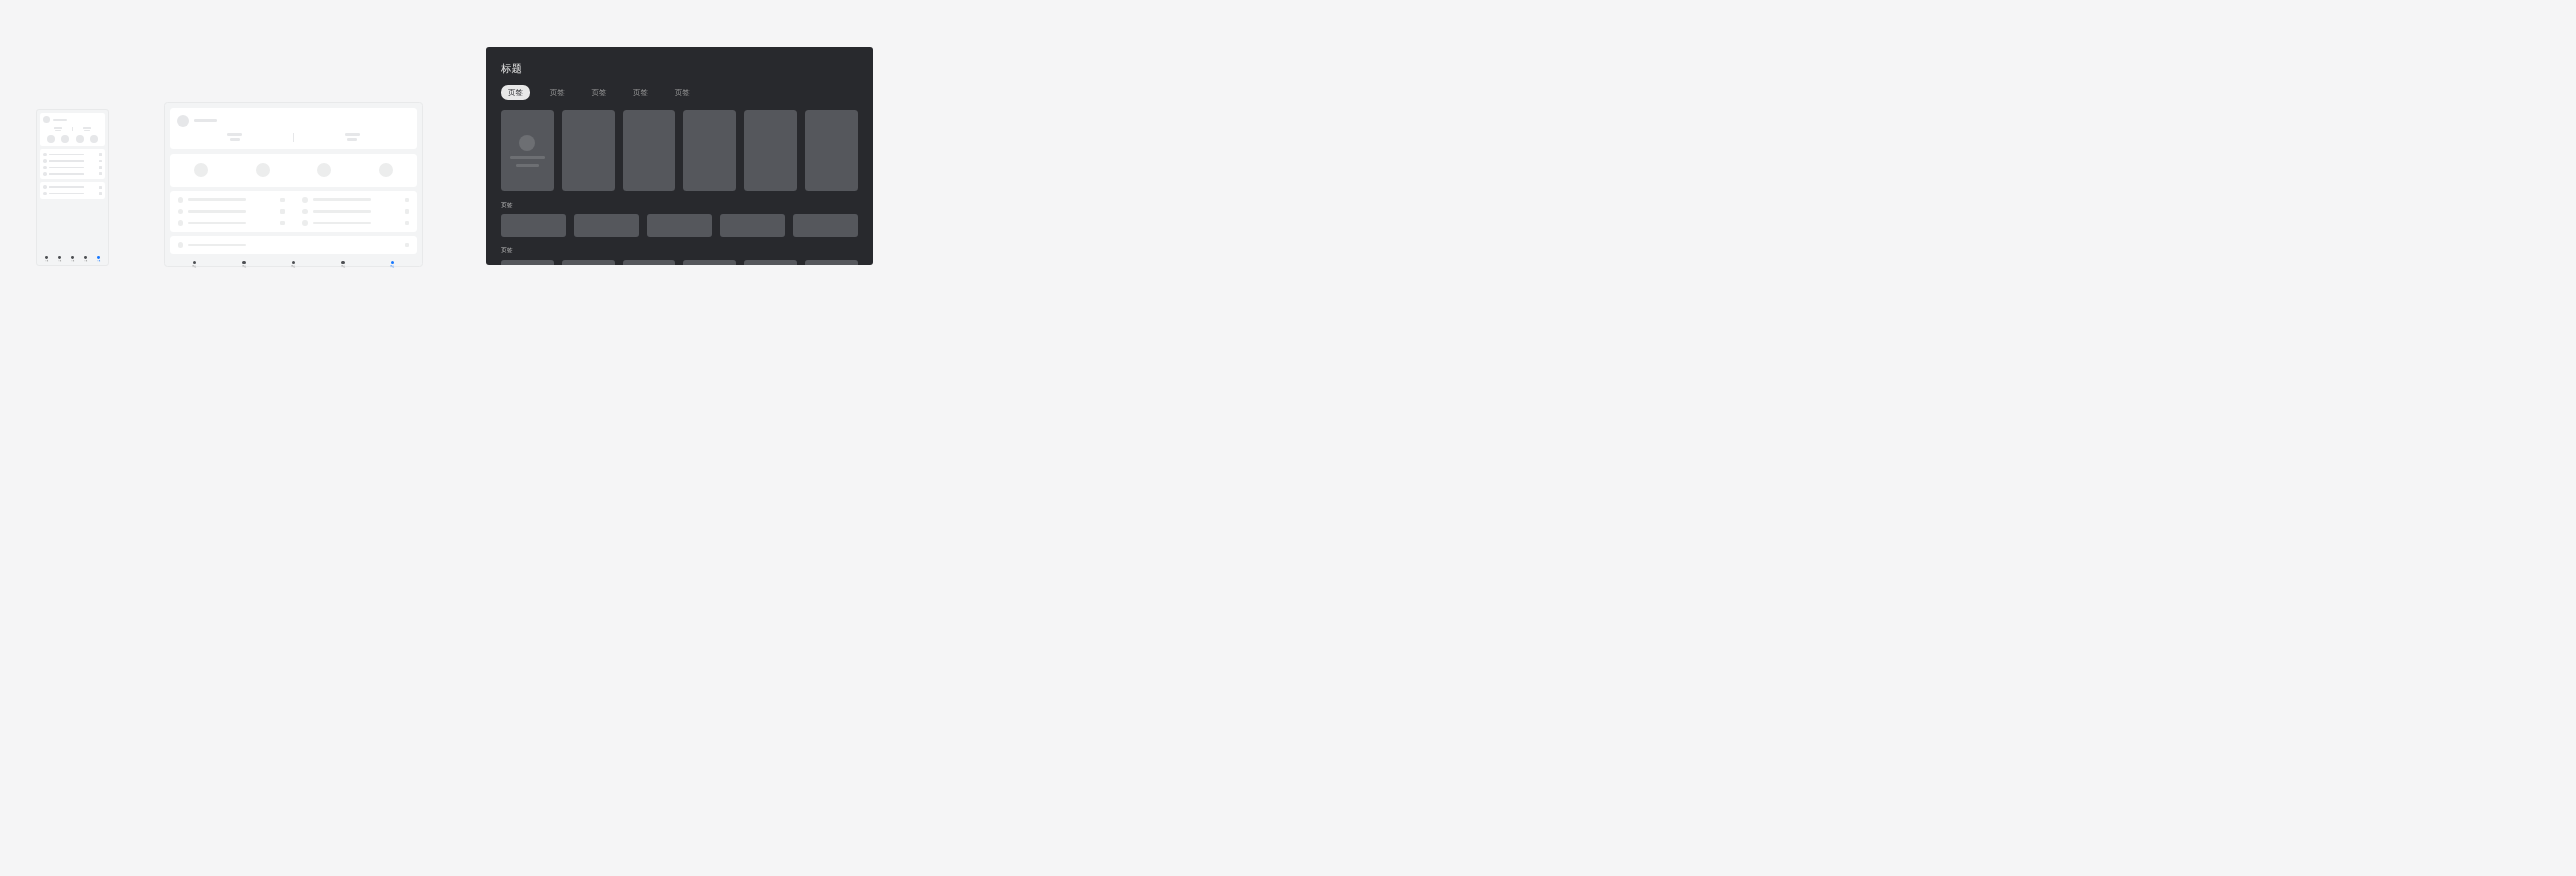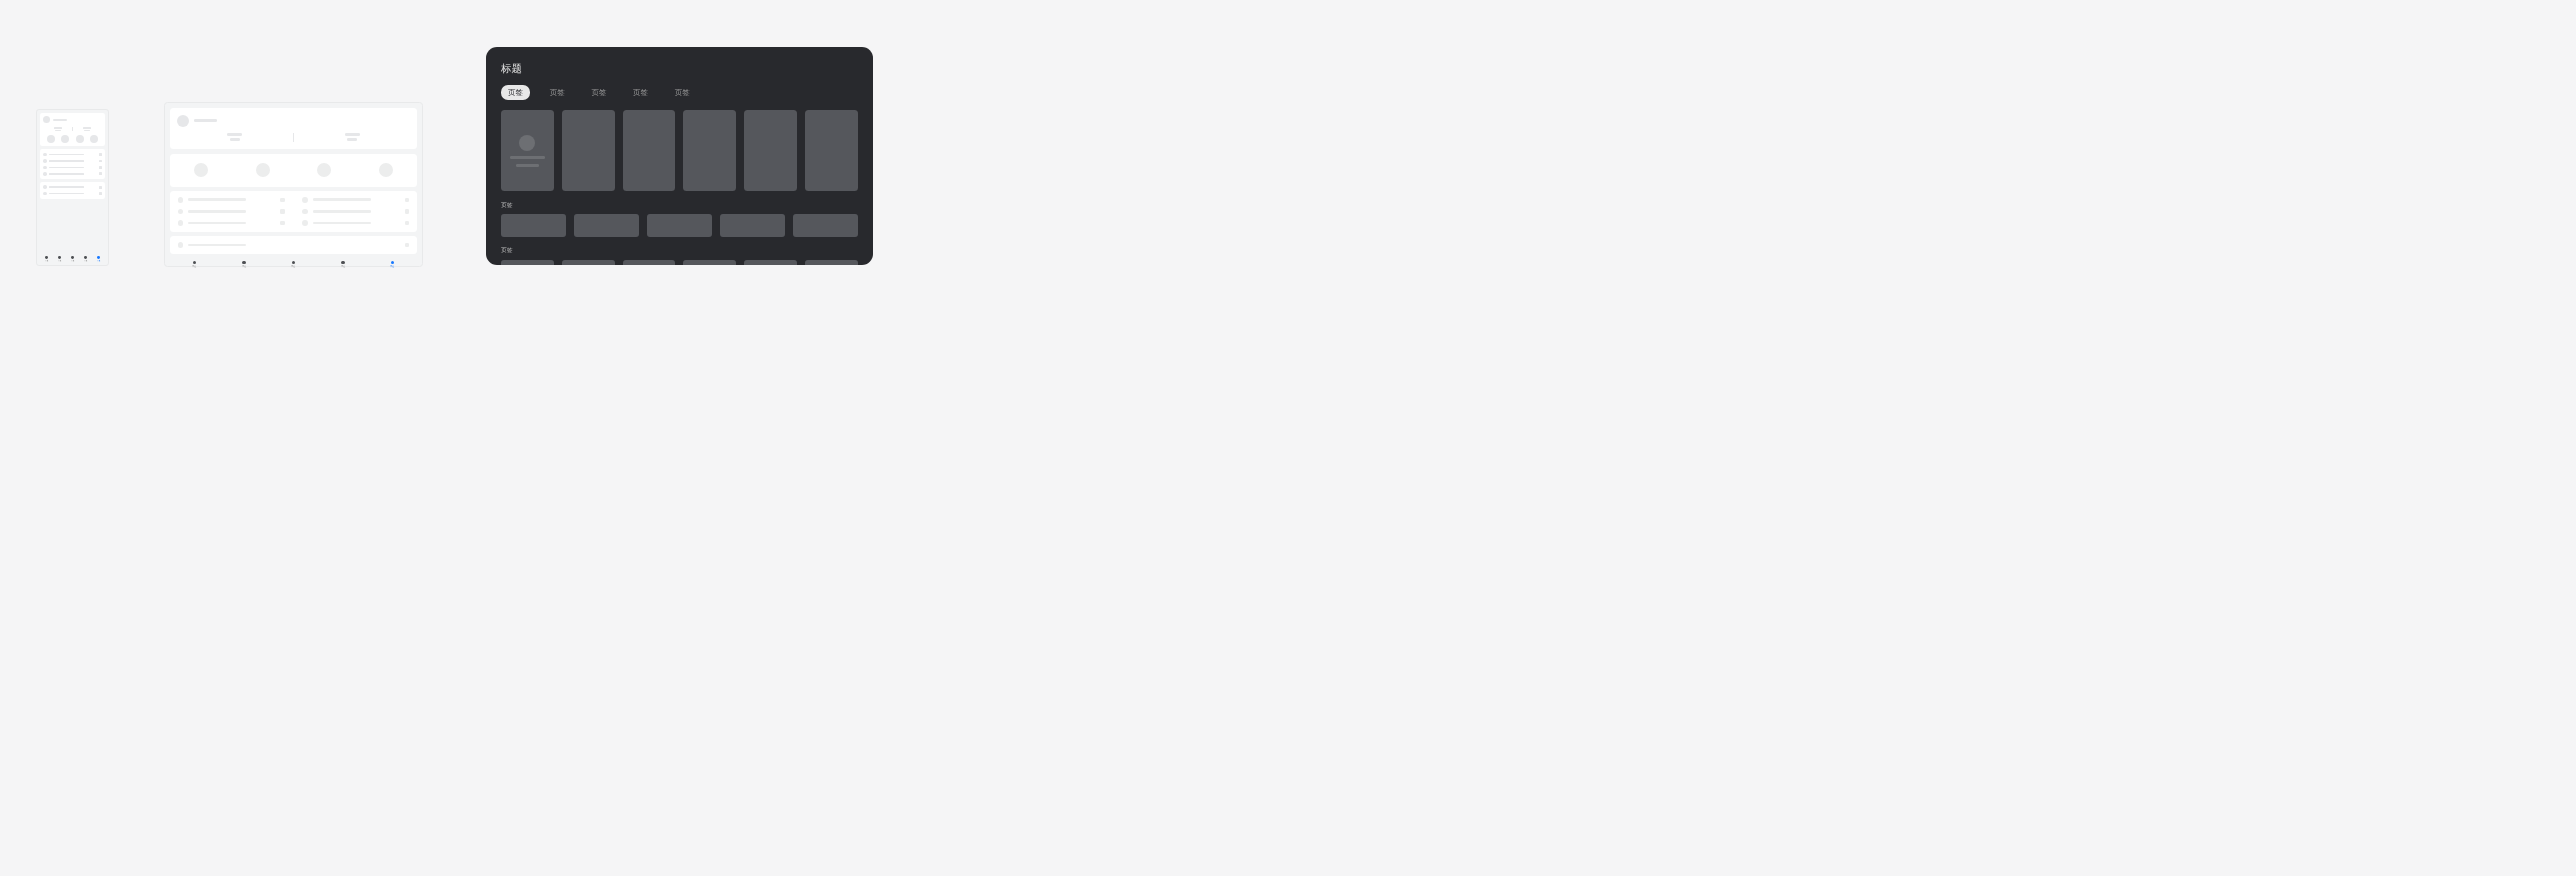--- a/index.html
+++ b/index.html
@@ -98,21 +98,21 @@
   .tablet .nav-item .lbl { font-size: 2.3px; }
 
   
   .tv {
     position: absolute;
     left: 486px;
     top: 47px;
     width: 387px;
     height: 218px;
     background: #28292d;
-    border-radius: 11px;
+    border-radius: 3px;
     padding: 15px 15px 0 15px;
     color: #e8e8e8;
     overflow: hidden;
   }
   .tv-title { font-size: 10.4px; font-weight: 500; margin-bottom: 9.3px; }
   .tv-tabs { display: flex; gap: 12.7px; align-items: center; margin-bottom: 10.4px; }
   .tv-tab { font-size: 7.5px; color: #9a9a9a; padding: 2.3px 7px; border-radius: 7px; }
   .tv-tab.active { background: #e8e8e8; color: #28292d; }
   .tv-cards { display: flex; gap: 8px; margin-bottom: 9.3px; }
   .tv-card { flex: 1; height: 81px; background: #55575c; border-radius: 3.5px; }

